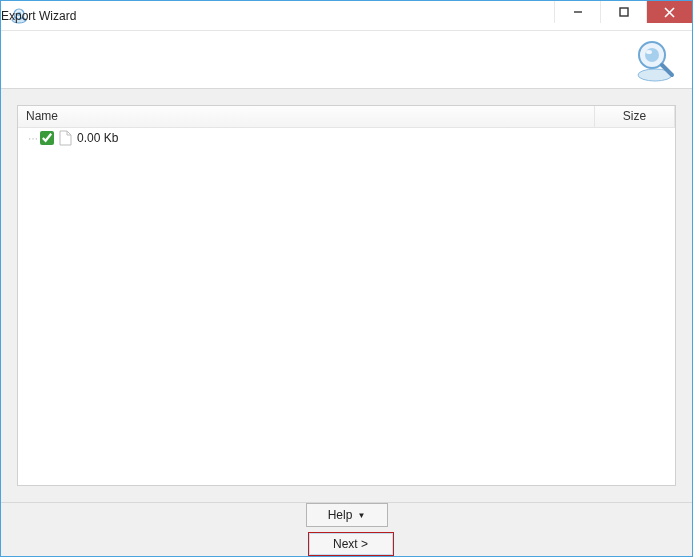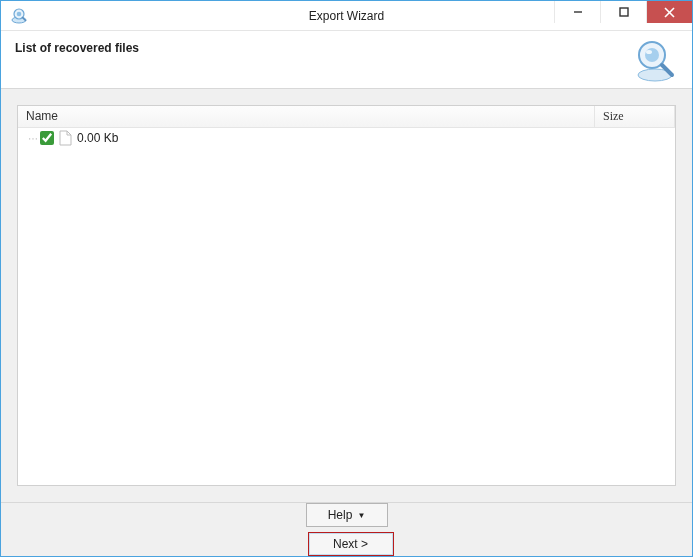--- a/index.html
+++ b/index.html
@@ -18,21 +18,21 @@
       position: relative;
       border-bottom: 1px solid #e5e5e5;
     }
     .titlebar-icon {
       width: 20px; height: 20px;
       margin-left: 8px;
       display: flex; align-items: center; justify-content: center;
     }
     .titlebar-title {
       position: absolute; left: 0; right: 0;
-      text-align: center;
+      text-align: left;
       font-size: 12px; color: #222;
       pointer-events: none;
     }
     .titlebar-controls {
       margin-left: auto; display: flex; height: 100%;
     }
     .titlebar-btn {
       width: 46px; height: 22px;
       display: flex; align-items: center; justify-content: center;
       font-size: 12px; color: #333;
@@ -78,21 +78,21 @@
       border-bottom: 1px solid #e5e5e5;
       height: 22px;
       background: linear-gradient(#fdfdfd, #f4f4f4);
     }
     .list-header-cell {
       padding: 3px 8px;
       font-size: 12px; color: #333;
       border-right: 1px solid #e5e5e5;
     }
     .col-name { flex: 1; text-align: left; }
-    .col-size { width: 80px; text-align: left; font-family: Liberation Serif, serif; }
+    .col-size { width: 80px; text-align: center; }
     .list-body { flex: 1; overflow: auto; }
     .list-row {
       display: flex; align-items: center;
       height: 20px;
       padding: 0 8px;
     }
     .tree-conn {
       width: 14px; color: #bbb; font-size: 10px;
       display: flex; align-items: center; justify-content: center;
     }
@@ -160,21 +160,20 @@
     <div class="titlebar-btn close">
       <svg width="11" height="11">
         <line x1="1" y1="1" x2="10" y2="10" stroke="#fff" stroke-width="1.6"></line>
         <line x1="10" y1="1" x2="1" y2="10" stroke="#fff" stroke-width="1.6"></line>
       </svg>
     </div>
   </div>
 </div>
 
 <div class="header-band">
-  <div class="header-title">List of recovered files</div>
   <div class="header-icon">
     <svg width="46" height="46" viewBox="0 0 46 46">
       <ellipse cx="23" cy="38" rx="17" ry="6" fill="#d8e9f6" stroke="#8abbe0" stroke-width="1"></ellipse>
       <circle cx="20" cy="18" r="13" fill="#eaf3fb" stroke="#6fa8d6" stroke-width="2"></circle>
       <circle cx="20" cy="18" r="7" fill="#a6cfee"></circle>
       <ellipse cx="17" cy="15" rx="3" ry="2" fill="#fff" opacity="0.8"></ellipse>
       <line x1="30" y1="28" x2="40" y2="38" stroke="#5a8fbf" stroke-width="4" stroke-linecap="round"></line>
     </svg>
   </div>
 </div>

